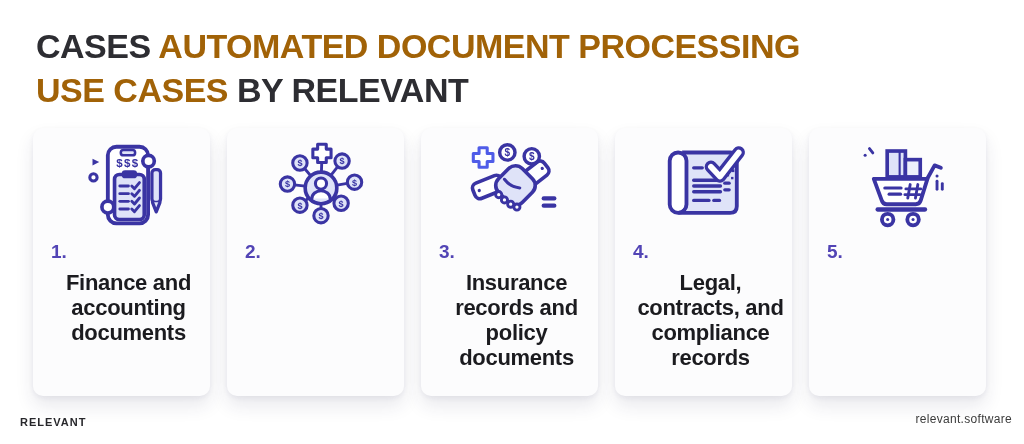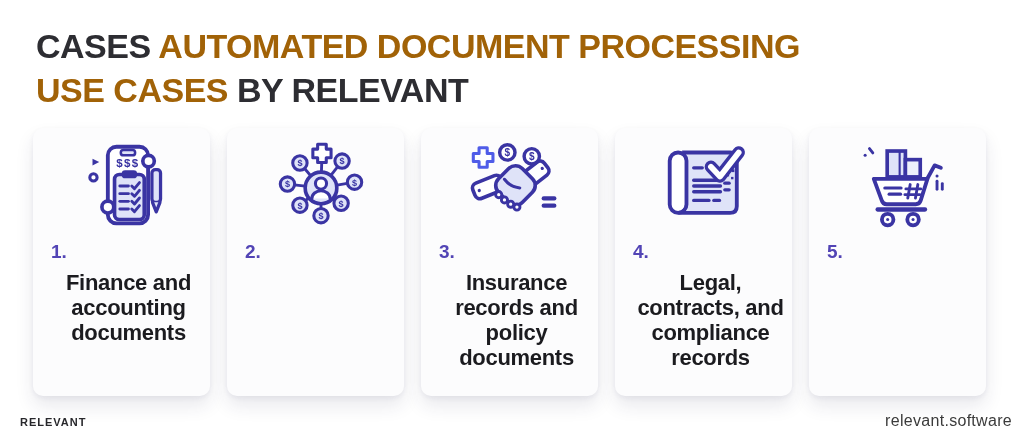--- a/index.html
+++ b/index.html
@@ -44,21 +44,21 @@
     letter-spacing:-0.3px;
     white-space:pre-line;
     text-align:center;
   }
   .footer-brand{
     position:absolute;left:20px;top:416px;
     font-size:11px;font-weight:800;letter-spacing:1px;color:#28282c;
   }
   .footer-site{
     position:absolute;right:12px;top:412px;
-    font-size:16px;font-weight:400;color:#3b3b3b;letter-spacing:0.3px;
+    font-size:12px;font-weight:400;color:#3b3b3b;letter-spacing:0.3px;
   }
 </style>
 </head>
 <body>
 
 <h1 class="title"><span>CASES </span><span class="accent">AUTOMATED DOCUMENT PROCESSING</span><br><span class="accent">USE CASES </span><span>BY RELEVANT</span></h1>
 
 <div class="cards">
 
   <div class="card">

